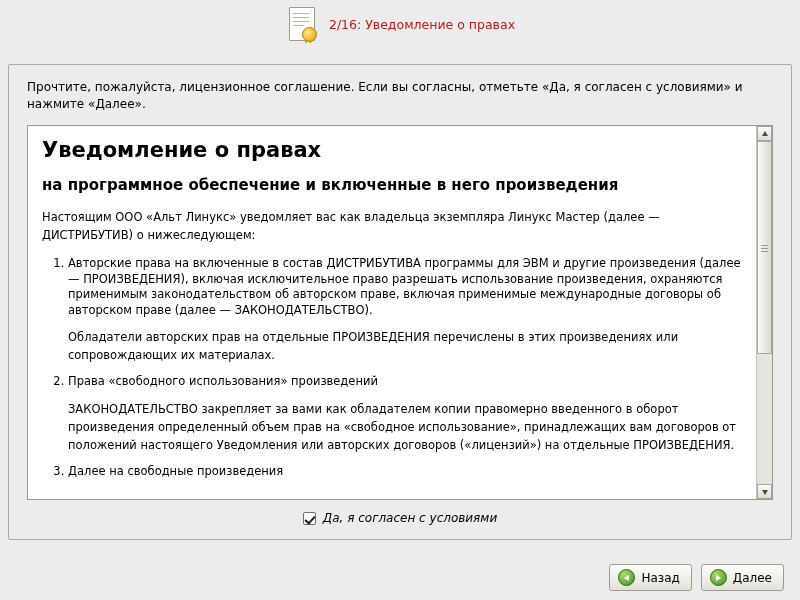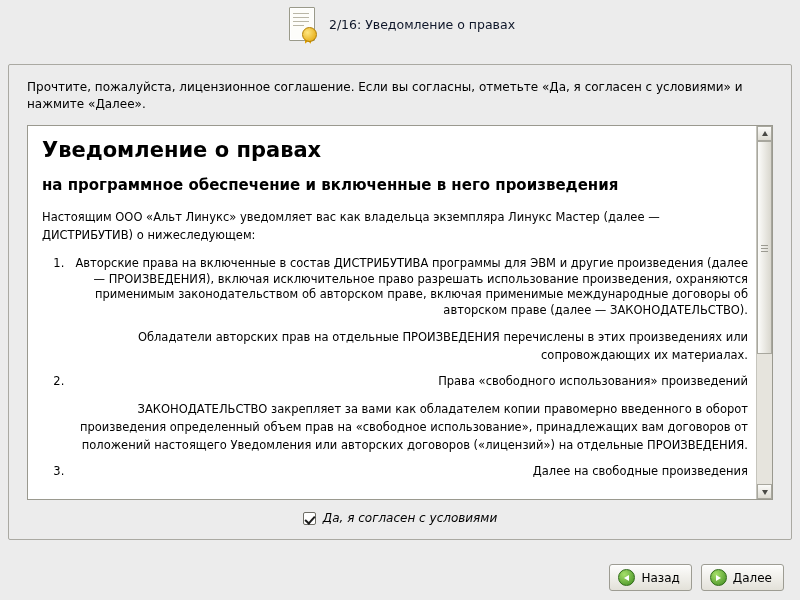--- a/index.html
+++ b/index.html
@@ -68,21 +68,21 @@
     position: absolute;
     left: 20px;
     top: 31px;
     width: 6px;
     height: 8px;
     background: #e0a000;
     clip-path: polygon(0 0, 100% 0, 100% 100%, 50% 70%, 0 100%);
   }
   .header-title {
     font-size: 12.5px;
-    color: #0f172a;
+    color: #b91c1c;
   }
   
   .panel {
     margin: 15px 8px;
     flex: 1;
     background: #ececec;
     border: 1px solid #aaa9a2;
     border-radius: 2px;
     display: flex;
     flex-direction: column;
@@ -125,21 +125,20 @@
     margin: 0 0 12px 0;
   }
   .license ol {
     margin: 0;
     padding-left: 26px;
   }
   .license li {
     font-size: 11.5px;
     line-height: 15.5px;
     margin-bottom: 10px;
-    text-align: right;
   }
   .license li p {
     margin: 10px 0 0 0;
   }
   
   .scrollbar {
     width: 15px;
     background: #efeeea;
     border-left: 1px solid #c6c5bd;
     display: flex;

